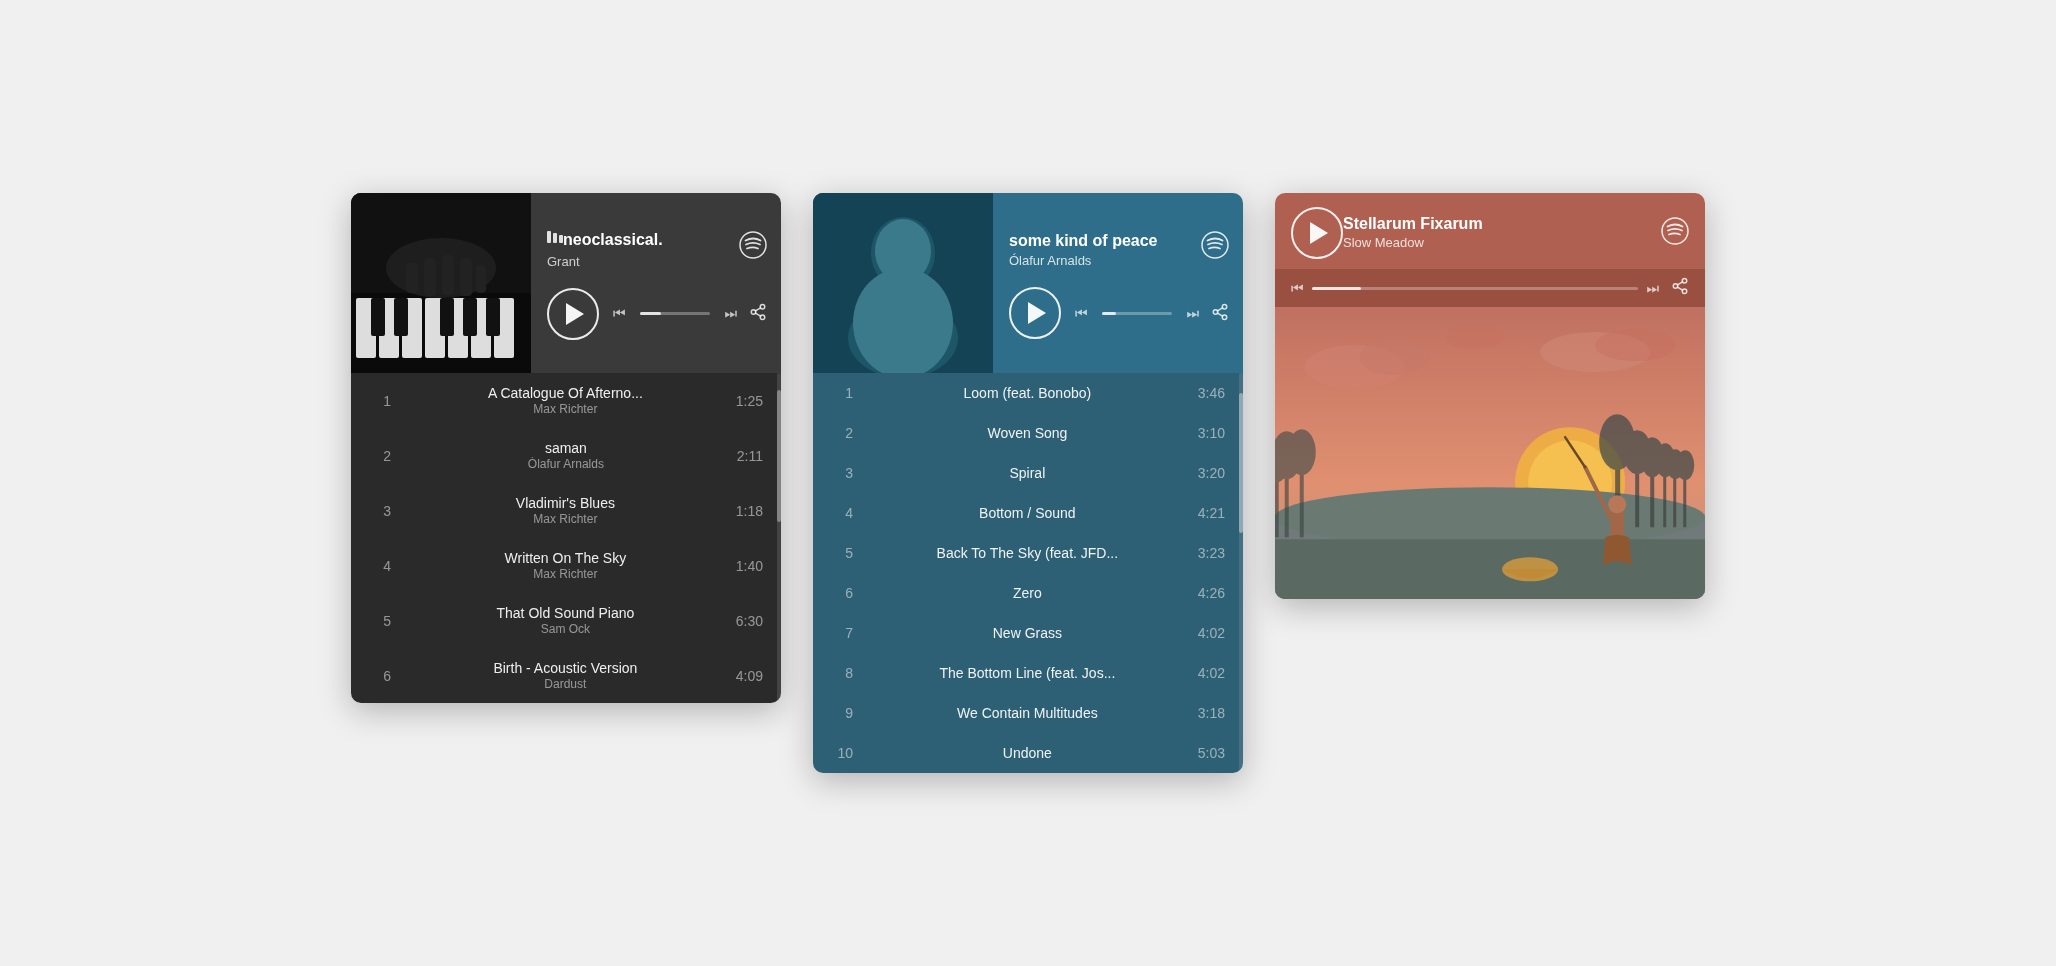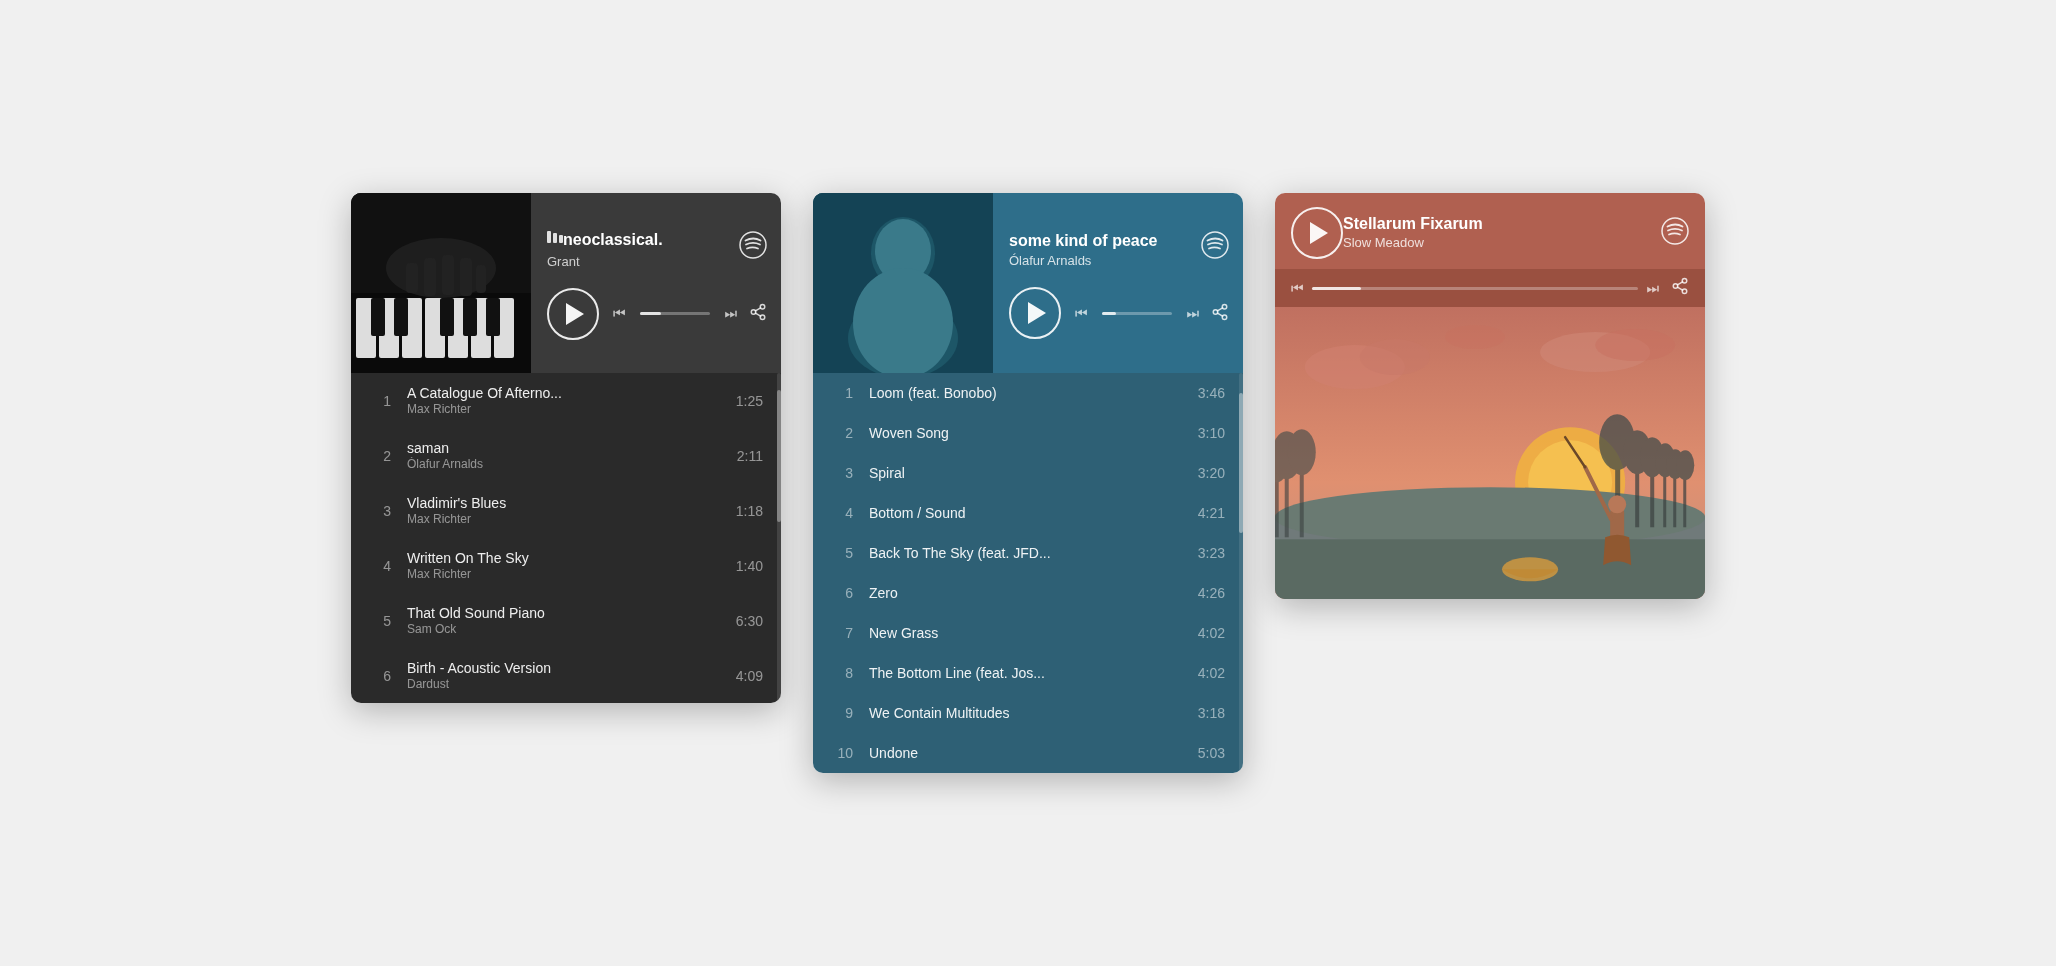--- a/index.html
+++ b/index.html
@@ -87,20 +87,21 @@
       width: 22px;
       font-size: 14px;
       color: rgba(255,255,255,0.5);
       text-align: right;
       flex-shrink: 0;
       margin-right: 16px;
     }
     .track-info {
       flex: 1;
       min-width: 0;
+      text-align: center;
     }
     .track-name {
       font-size: 14px;
       color: rgba(255,255,255,0.92);
       font-weight: 500;
       white-space: nowrap;
       overflow: hidden;
       text-overflow: ellipsis;
     }
     .track-artist {

